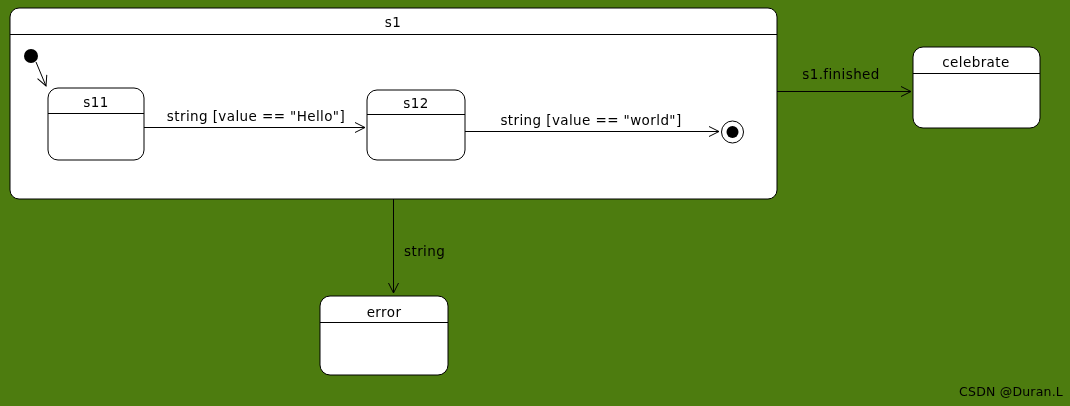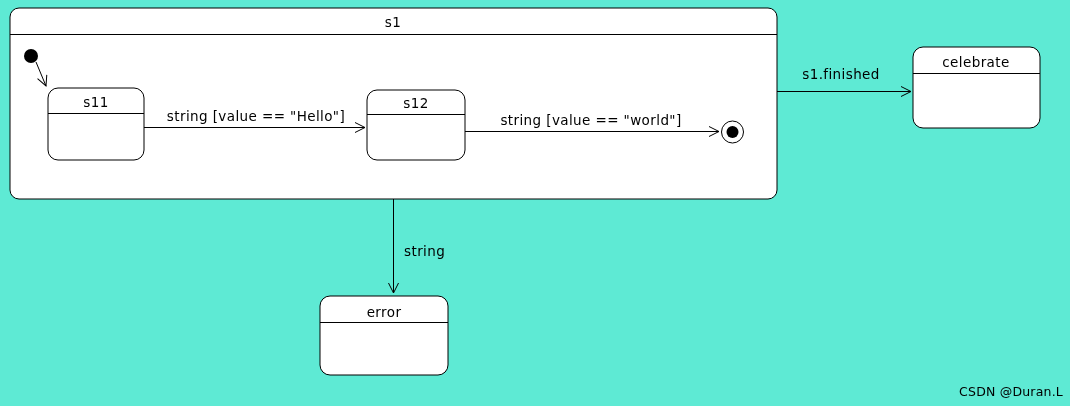--- a/index.html
+++ b/index.html
@@ -4,21 +4,21 @@
 <style>
   html, body {
     margin: 0;
     padding: 0;
     background: #ffffff;
   }
   .canvas {
     position: relative;
     width: 1070px;
     height: 406px;
-    background: #5eead4;
+    background: #4d7c0f;
     overflow: hidden;
   }
   svg {
     display: block;
   }
   svg text {
     font-family: "DejaVu Sans", "Liberation Sans", sans-serif;
     font-size: 13.5px;
     letter-spacing: 0.4px;
     fill: #000000;

